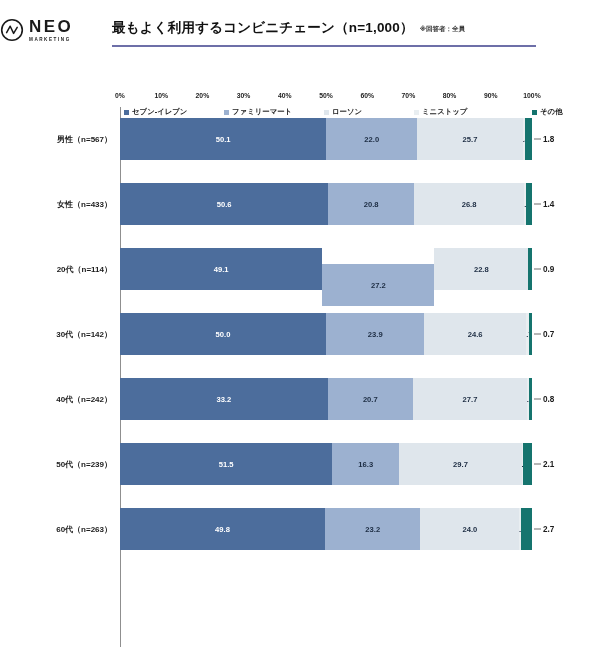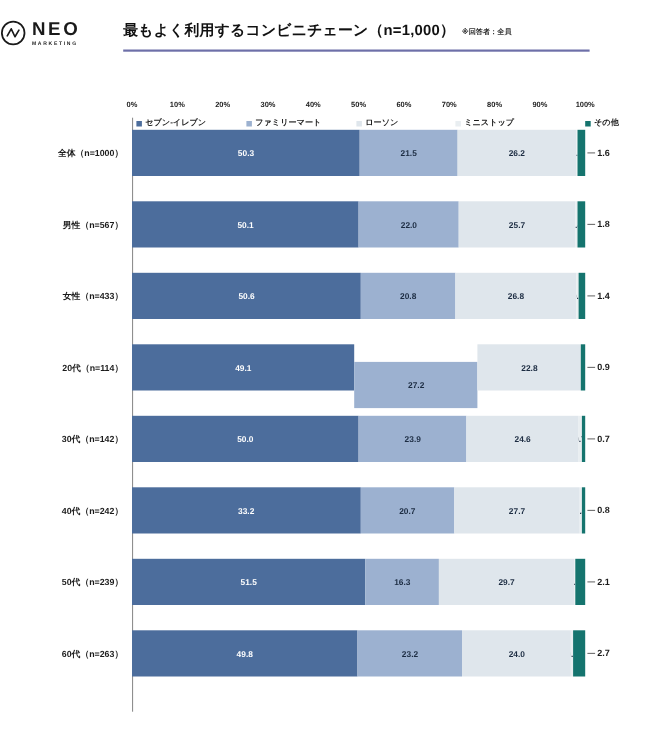--- a/index.html
+++ b/index.html
@@ -280,186 +280,164 @@
       <div class="axis-tick" style="left: 408.4px;">70%</div>
       <div class="axis-tick" style="left: 449.6px;">80%</div>
       <div class="axis-tick" style="left: 490.8px;">90%</div>
       <div class="axis-tick" style="left: 532px;">100%</div>
     </div>
 
   <div class="plot">
     <div class="axis-line"></div>
     <div id="rows">
         <div class="row">
-          <div class="row-label">全体（n=1000）</div>
-          <div class="bar">
-            <div class="seg seg-0" title="セブン-イレブン 50.3" style="width: 50.3%;">
-              <span class="seg-value">50.3</span>
-            </div>
-            <div class="seg seg-1" title="ファミリーマート 21.5" style="width: 21.5%;">
-              <span class="seg-value">21.5</span>
-            </div>
-            <div class="seg seg-2" title="ローソン 26.2" style="width: 26.2%;">
-              <span class="seg-value">26.2</span>
+          <div class="row-label">男性（n=567）</div>
+          <div class="bar">
+            <div class="seg seg-0" title="セブン-イレブン 50.1" style="width: 50.1%;">
+              <span class="seg-value">50.1</span>
+            </div>
+            <div class="seg seg-1" title="ファミリーマート 22" style="width: 22%;">
+              <span class="seg-value">22.0</span>
+            </div>
+            <div class="seg seg-2" title="ローソン 25.7" style="width: 25.7%;">
+              <span class="seg-value">25.7</span>
             </div>
             <div class="seg seg-3" title="ミニストップ 0.4" style="width: 0.4%;">
               <span class="seg-value">0.4</span>
             </div>
-            <div class="seg seg-4" title="その他 1.6" style="width: 1.6%;"></div>
-            <div class="callout" style="left: calc(100% + 2px);">
-              <span class="callout-line"></span>
-              <span class="callout-value">1.6</span>
-            </div>
-          </div>
-        </div>
-        <div class="row">
-          <div class="row-label">男性（n=567）</div>
-          <div class="bar">
-            <div class="seg seg-0" title="セブン-イレブン 50.1" style="width: 50.1%;">
-              <span class="seg-value">50.1</span>
-            </div>
-            <div class="seg seg-1" title="ファミリーマート 22" style="width: 22%;">
-              <span class="seg-value">22.0</span>
-            </div>
-            <div class="seg seg-2" title="ローソン 25.7" style="width: 25.7%;">
-              <span class="seg-value">25.7</span>
+            <div class="seg seg-4" title="その他 1.8" style="width: 1.8%;"></div>
+            <div class="callout" style="left: calc(100% + 2px);">
+              <span class="callout-line"></span>
+              <span class="callout-value">1.8</span>
+            </div>
+          </div>
+        </div>
+        <div class="row">
+          <div class="row-label">女性（n=433）</div>
+          <div class="bar">
+            <div class="seg seg-0" title="セブン-イレブン 50.6" style="width: 50.6%;">
+              <span class="seg-value">50.6</span>
+            </div>
+            <div class="seg seg-1" title="ファミリーマート 20.8" style="width: 20.8%;">
+              <span class="seg-value">20.8</span>
+            </div>
+            <div class="seg seg-2" title="ローソン 26.8" style="width: 26.8%;">
+              <span class="seg-value">26.8</span>
+            </div>
+            <div class="seg seg-3" title="ミニストップ 0.5" style="width: 0.5%;">
+              <span class="seg-value">0.5</span>
+            </div>
+            <div class="seg seg-4" title="その他 1.4" style="width: 1.4%;"></div>
+            <div class="callout" style="left: calc(100% + 2px);">
+              <span class="callout-line"></span>
+              <span class="callout-value">1.4</span>
+            </div>
+          </div>
+        </div>
+        <div class="row">
+          <div class="row-label">20代（n=114）</div>
+          <div class="bar">
+            <div class="seg seg-0" title="セブン-イレブン 49.1" style="width: 49.1%;">
+              <span class="seg-value">49.1</span>
+            </div>
+            <div class="seg seg-1" title="ファミリーマート 27.2" style="width: 27.2%; margin-top: 16px;">
+              <span class="seg-value">27.2</span>
+            </div>
+            <div class="seg seg-2" title="ローソン 22.8" style="width: 22.8%;">
+              <span class="seg-value">22.8</span>
+            </div>
+            <div class="seg seg-3" title="ミニストップ 0" style="width: 0%;"></div>
+            <div class="seg seg-4" title="その他 0.9" style="width: 0.9%;"></div>
+            <div class="callout" style="left: calc(100% + 2px);">
+              <span class="callout-line"></span>
+              <span class="callout-value">0.9</span>
+            </div>
+          </div>
+        </div>
+        <div class="row">
+          <div class="row-label">30代（n=142）</div>
+          <div class="bar">
+            <div class="seg seg-0" title="セブン-イレブン 50" style="width: 50%;">
+              <span class="seg-value">50.0</span>
+            </div>
+            <div class="seg seg-1" title="ファミリーマート 23.9" style="width: 23.9%;">
+              <span class="seg-value">23.9</span>
+            </div>
+            <div class="seg seg-2" title="ローソン 24.6" style="width: 24.6%;">
+              <span class="seg-value">24.6</span>
+            </div>
+            <div class="seg seg-3" title="ミニストップ 0.7" style="width: 0.7%;">
+              <span class="seg-value">0.7</span>
+            </div>
+            <div class="seg seg-4" title="その他 0.7" style="width: 0.7%;"></div>
+            <div class="callout" style="left: calc(100% + 2px);">
+              <span class="callout-line"></span>
+              <span class="callout-value">0.7</span>
+            </div>
+          </div>
+        </div>
+        <div class="row">
+          <div class="row-label">40代（n=242）</div>
+          <div class="bar">
+            <div class="seg seg-0" title="セブン-イレブン 50.4" style="width: 50.4%;">
+              <span class="seg-value">33.2</span>
+            </div>
+            <div class="seg seg-1" title="ファミリーマート 20.7" style="width: 20.7%; text-align: center;">
+              <span class="seg-value">20.7</span>
+            </div>
+            <div class="seg seg-2" title="ローソン 27.7" style="width: 27.7%;">
+              <span class="seg-value">27.7</span>
             </div>
             <div class="seg seg-3" title="ミニストップ 0.4" style="width: 0.4%;">
               <span class="seg-value">0.4</span>
             </div>
-            <div class="seg seg-4" title="その他 1.8" style="width: 1.8%;"></div>
-            <div class="callout" style="left: calc(100% + 2px);">
-              <span class="callout-line"></span>
-              <span class="callout-value">1.8</span>
-            </div>
-          </div>
-        </div>
-        <div class="row">
-          <div class="row-label">女性（n=433）</div>
-          <div class="bar">
-            <div class="seg seg-0" title="セブン-イレブン 50.6" style="width: 50.6%;">
-              <span class="seg-value">50.6</span>
-            </div>
-            <div class="seg seg-1" title="ファミリーマート 20.8" style="width: 20.8%;">
-              <span class="seg-value">20.8</span>
-            </div>
-            <div class="seg seg-2" title="ローソン 26.8" style="width: 26.8%;">
-              <span class="seg-value">26.8</span>
-            </div>
-            <div class="seg seg-3" title="ミニストップ 0.5" style="width: 0.5%;">
-              <span class="seg-value">0.5</span>
-            </div>
-            <div class="seg seg-4" title="その他 1.4" style="width: 1.4%;"></div>
-            <div class="callout" style="left: calc(100% + 2px);">
-              <span class="callout-line"></span>
-              <span class="callout-value">1.4</span>
-            </div>
-          </div>
-        </div>
-        <div class="row">
-          <div class="row-label">20代（n=114）</div>
-          <div class="bar">
-            <div class="seg seg-0" title="セブン-イレブン 49.1" style="width: 49.1%;">
-              <span class="seg-value">49.1</span>
-            </div>
-            <div class="seg seg-1" title="ファミリーマート 27.2" style="width: 27.2%; margin-top: 16px;">
-              <span class="seg-value">27.2</span>
-            </div>
-            <div class="seg seg-2" title="ローソン 22.8" style="width: 22.8%;">
-              <span class="seg-value">22.8</span>
-            </div>
-            <div class="seg seg-3" title="ミニストップ 0" style="width: 0%;"></div>
-            <div class="seg seg-4" title="その他 0.9" style="width: 0.9%;"></div>
-            <div class="callout" style="left: calc(100% + 2px);">
-              <span class="callout-line"></span>
-              <span class="callout-value">0.9</span>
-            </div>
-          </div>
-        </div>
-        <div class="row">
-          <div class="row-label">30代（n=142）</div>
-          <div class="bar">
-            <div class="seg seg-0" title="セブン-イレブン 50" style="width: 50%;">
-              <span class="seg-value">50.0</span>
-            </div>
-            <div class="seg seg-1" title="ファミリーマート 23.9" style="width: 23.9%;">
-              <span class="seg-value">23.9</span>
-            </div>
-            <div class="seg seg-2" title="ローソン 24.6" style="width: 24.6%;">
-              <span class="seg-value">24.6</span>
-            </div>
-            <div class="seg seg-3" title="ミニストップ 0.7" style="width: 0.7%;">
-              <span class="seg-value">0.7</span>
-            </div>
-            <div class="seg seg-4" title="その他 0.7" style="width: 0.7%;"></div>
-            <div class="callout" style="left: calc(100% + 2px);">
-              <span class="callout-line"></span>
-              <span class="callout-value">0.7</span>
-            </div>
-          </div>
-        </div>
-        <div class="row">
-          <div class="row-label">40代（n=242）</div>
-          <div class="bar">
-            <div class="seg seg-0" title="セブン-イレブン 50.4" style="width: 50.4%;">
-              <span class="seg-value">33.2</span>
-            </div>
-            <div class="seg seg-1" title="ファミリーマート 20.7" style="width: 20.7%; text-align: center;">
-              <span class="seg-value">20.7</span>
-            </div>
-            <div class="seg seg-2" title="ローソン 27.7" style="width: 27.7%;">
-              <span class="seg-value">27.7</span>
+            <div class="seg seg-4" title="その他 0.8" style="width: 0.8%;"></div>
+            <div class="callout" style="left: calc(100% + 2px);">
+              <span class="callout-line"></span>
+              <span class="callout-value">0.8</span>
+            </div>
+          </div>
+        </div>
+        <div class="row">
+          <div class="row-label">50代（n=239）</div>
+          <div class="bar">
+            <div class="seg seg-0" title="セブン-イレブン 51.5" style="width: 51.5%;">
+              <span class="seg-value">51.5</span>
+            </div>
+            <div class="seg seg-1" title="ファミリーマート 16.3" style="width: 16.3%;">
+              <span class="seg-value">16.3</span>
+            </div>
+            <div class="seg seg-2" title="ローソン 29.7" style="width: 29.7%;">
+              <span class="seg-value">29.7</span>
             </div>
             <div class="seg seg-3" title="ミニストップ 0.4" style="width: 0.4%;">
               <span class="seg-value">0.4</span>
             </div>
-            <div class="seg seg-4" title="その他 0.8" style="width: 0.8%;"></div>
-            <div class="callout" style="left: calc(100% + 2px);">
-              <span class="callout-line"></span>
-              <span class="callout-value">0.8</span>
-            </div>
-          </div>
-        </div>
-        <div class="row">
-          <div class="row-label">50代（n=239）</div>
-          <div class="bar">
-            <div class="seg seg-0" title="セブン-イレブン 51.5" style="width: 51.5%;">
-              <span class="seg-value">51.5</span>
-            </div>
-            <div class="seg seg-1" title="ファミリーマート 16.3" style="width: 16.3%;">
-              <span class="seg-value">16.3</span>
-            </div>
-            <div class="seg seg-2" title="ローソン 29.7" style="width: 29.7%;">
-              <span class="seg-value">29.7</span>
+            <div class="seg seg-4" title="その他 2.1" style="width: 2.1%;"></div>
+            <div class="callout" style="left: calc(100% + 2px);">
+              <span class="callout-line"></span>
+              <span class="callout-value">2.1</span>
+            </div>
+          </div>
+        </div>
+        <div class="row">
+          <div class="row-label">60代（n=263）</div>
+          <div class="bar">
+            <div class="seg seg-0" title="セブン-イレブン 49.8" style="width: 49.8%;">
+              <span class="seg-value">49.8</span>
+            </div>
+            <div class="seg seg-1" title="ファミリーマート 23.2" style="width: 23.2%;">
+              <span class="seg-value">23.2</span>
+            </div>
+            <div class="seg seg-2" title="ローソン 24" style="width: 24%;">
+              <span class="seg-value">24.0</span>
             </div>
             <div class="seg seg-3" title="ミニストップ 0.4" style="width: 0.4%;">
               <span class="seg-value">0.4</span>
             </div>
-            <div class="seg seg-4" title="その他 2.1" style="width: 2.1%;"></div>
-            <div class="callout" style="left: calc(100% + 2px);">
-              <span class="callout-line"></span>
-              <span class="callout-value">2.1</span>
-            </div>
-          </div>
-        </div>
-        <div class="row">
-          <div class="row-label">60代（n=263）</div>
-          <div class="bar">
-            <div class="seg seg-0" title="セブン-イレブン 49.8" style="width: 49.8%;">
-              <span class="seg-value">49.8</span>
-            </div>
-            <div class="seg seg-1" title="ファミリーマート 23.2" style="width: 23.2%;">
-              <span class="seg-value">23.2</span>
-            </div>
-            <div class="seg seg-2" title="ローソン 24" style="width: 24%;">
-              <span class="seg-value">24.0</span>
-            </div>
-            <div class="seg seg-3" title="ミニストップ 0.4" style="width: 0.4%;">
-              <span class="seg-value">0.4</span>
-            </div>
             <div class="seg seg-4" title="その他 2.7" style="width: 2.7%;"></div>
             <div class="callout" style="left: calc(100% + 2px);">
               <span class="callout-line"></span>
               <span class="callout-value">2.7</span>
             </div>
           </div>
         </div>
       </div>
   </div>
 

